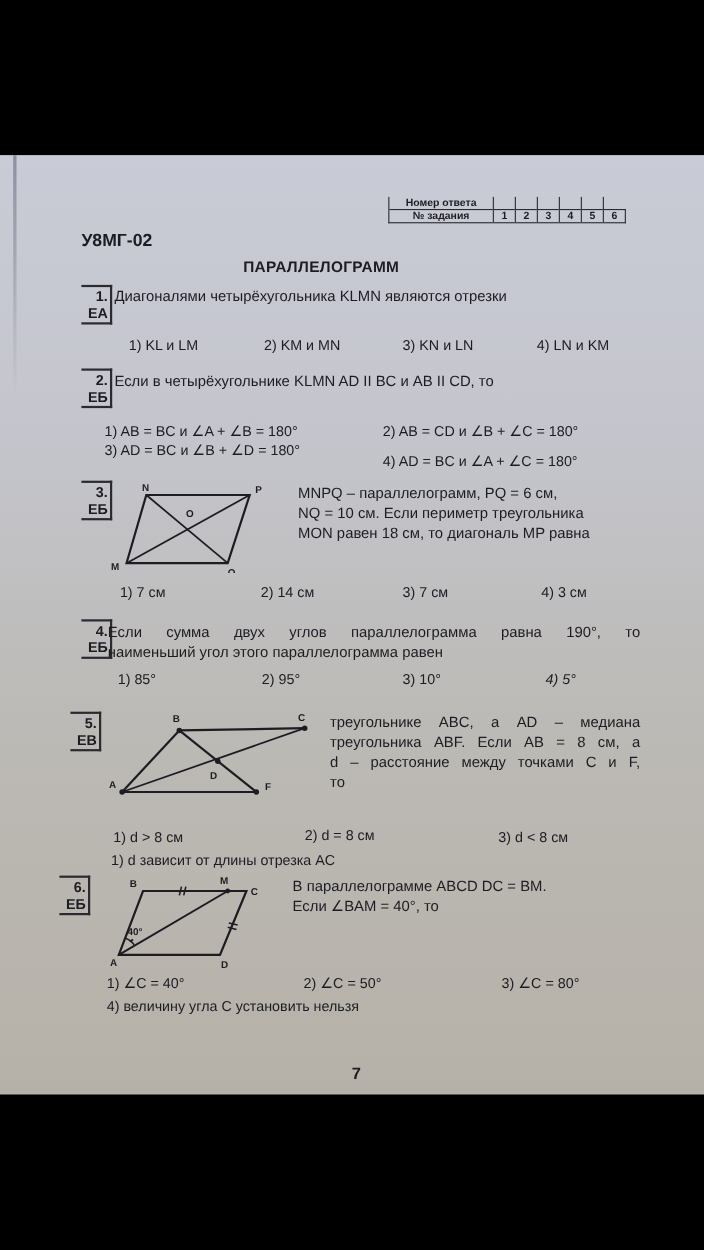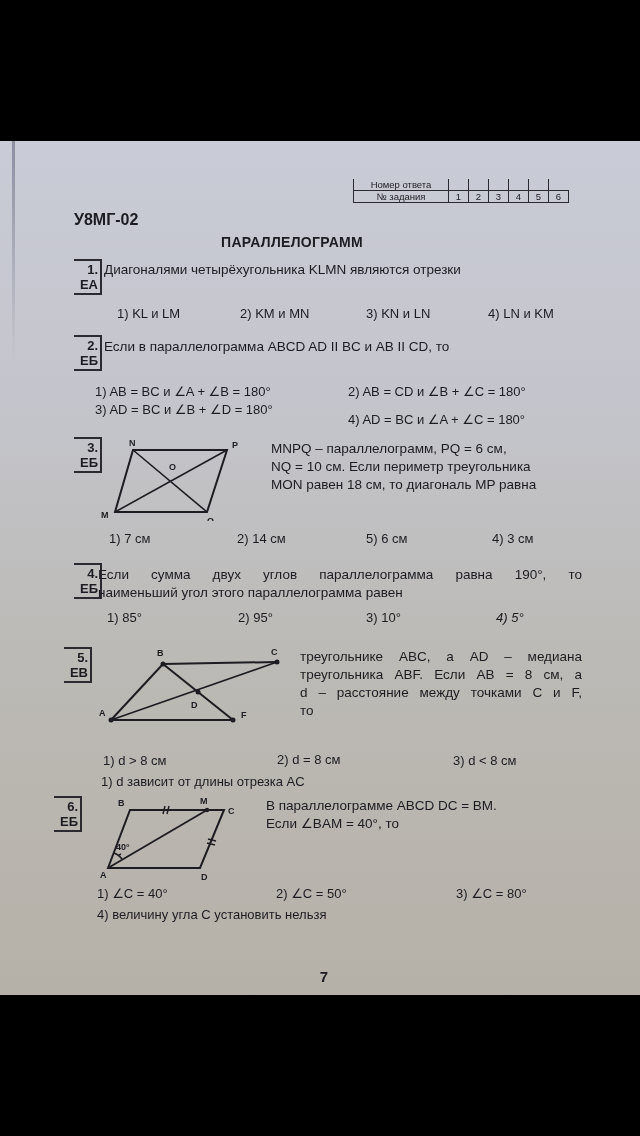--- a/index.html
+++ b/index.html
@@ -11,21 +11,21 @@
     position: absolute; left: 0; top: 141px; width: 640px; height: 854px;
     background: linear-gradient(180deg, #c9cbd6 0%, #c4c5cc 30%, #bcbab6 60%, #b6b1a8 100%);
   }
   .page-edge {
     position: absolute; left: 12px; top: 0; width: 3px; height: 220px;
     background: linear-gradient(180deg, #8c8fa0, rgba(140,143,160,0));
   }
   .abs { position: absolute; }
   .code { left: 74px; top: 70px; font-size: 16px; font-weight: bold; }
   .title { left: 0; width: 576px; top: 93px; text-align: center; font-size: 14px; font-weight: bold; letter-spacing: 0.3px; padding-left: 8px; box-sizing: border-box; }
-  table.answers { position: absolute; left: 353px; top: 38px; border-collapse: collapse; font-size: 9.5px; font-weight: normal; padding-left: 16px; }
+  table.answers { position: absolute; left: 353px; top: 38px; border-collapse: collapse; font-size: 9.5px; font-weight: bold; padding-left: 16px; }
   table.answers td { border-left: 1.5px solid #2a2a30; height: 11px; padding: 0 3px; text-align: center; min-width: 13px; }
   table.answers tr.r2 td { border-top: 1.5px solid #2a2a30; border-bottom: 1.5px solid #2a2a30; }
   table.answers td:last-child { border-right: 1.5px solid #2a2a30; }
   table.answers tr.r1 td:last-child { border-right: none; }
   table.answers td.lbl { width: 88px; }
   .qbox {
     position: absolute; width: 24px; font-size: 13px; font-weight: bold; text-align: right;
     border-top: 2px solid #2a2a30; border-right: 2px solid #2a2a30; border-bottom: 2px solid #2a2a30;
     padding: 1px 2px 1px 0; line-height: 15px; box-sizing: content-box;
   }
@@ -75,21 +75,21 @@
   <div class="abs qtext" style="left:104px; top:120px;">Диагоналями четырёхугольника KLMN являются отрезки</div>
   <div class="abs opt" style="left:117px; top:165px;">1) KL и LM</div>
   <div class="abs opt" style="left:240px; top:165px;">2) KM и MN</div>
   <div class="abs opt" style="left:366px; top:165px;">3) KN и LN</div>
   <div class="abs opt" style="left:488px; top:165px;">4) LN и KM</div>
 
   <div class="qbox" style="left:74px; top:194px;">
     <span>2.</span>
     <span class="lvl">ЕБ</span>
   </div>
-  <div class="abs qtext" style="left:104px; top:197px;">Если в параллелограмма ABCD  AD II BC и AB II CD, то</div>
+  <div class="abs qtext" style="left:104px; top:197px;">Если в четырёхугольнике KLMN  AD II BC и AB II CD, то</div>
   <div class="abs opt" style="left:95px; top:243px;">1) AB = BC и ∠A + ∠B = 180°</div>
   <div class="abs opt" style="left:348px; top:243px;">2) AB = CD и ∠B + ∠C = 180°</div>
   <div class="abs opt" style="left:95px; top:261px;">3) AD = BC и ∠B + ∠D = 180°</div>
   <div class="abs opt" style="left:348px; top:271px;">4) AD = BC и ∠A + ∠C = 180°</div>
 
   <div class="qbox" style="left:74px; top:296px;">
     <span>3.</span>
     <span class="lvl">ЕБ</span>
   </div>
   <svg class="abs" style="left:95px; top:295px;" width="150" height="85">
@@ -102,21 +102,21 @@
     <text x="6" y="82">M</text>
     <text x="112" y="88">Q</text>
   </svg>
   <div class="abs qtext" style="left:271px; top:299px; font-size:13.5px;">
     <div>MNPQ – параллелограмм, PQ = 6 см,</div>
     <div>NQ = 10 см. Если периметр треугольника</div>
     <div>MON равен 18 см, то диагональ MP равна</div>
   </div>
   <div class="abs opt" style="left:109px; top:390px;">1) 7 см</div>
   <div class="abs opt" style="left:237px; top:390px;">2) 14 см</div>
-  <div class="abs opt" style="left:366px; top:390px;">5) 6 см</div>
+  <div class="abs opt" style="left:366px; top:390px;">3) 7 см</div>
   <div class="abs opt" style="left:492px; top:390px;">4) 3 см</div>
 
   <div class="qbox" style="left:74px; top:422px;">
     <span>4.</span>
     <span class="lvl">ЕБ</span>
   </div>
   <div class="abs qtext" style="left:98px; top:425px; width:484px;">
     <div class="justify">Если сумма двух углов параллелограмма  равна 190°, то</div>
     <div>наименьший угол этого параллелограмма равен</div>
   </div>

